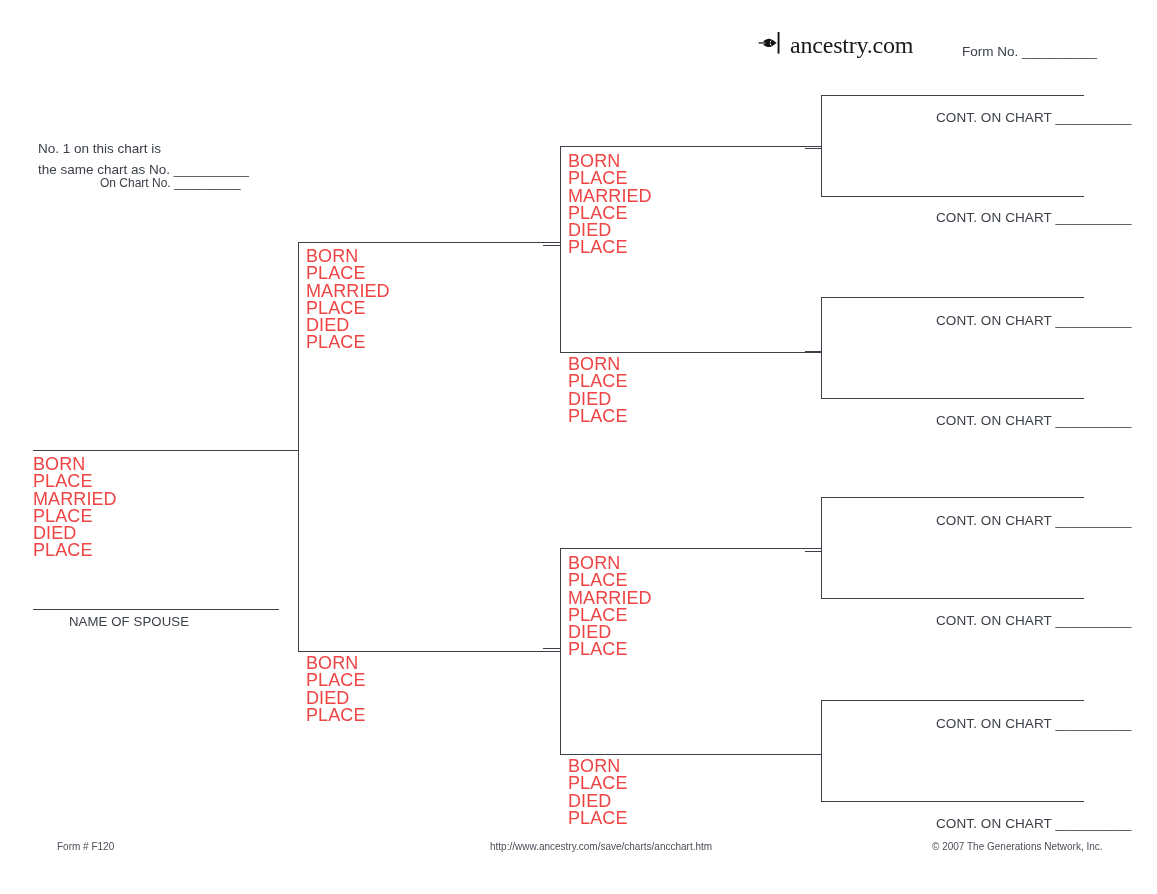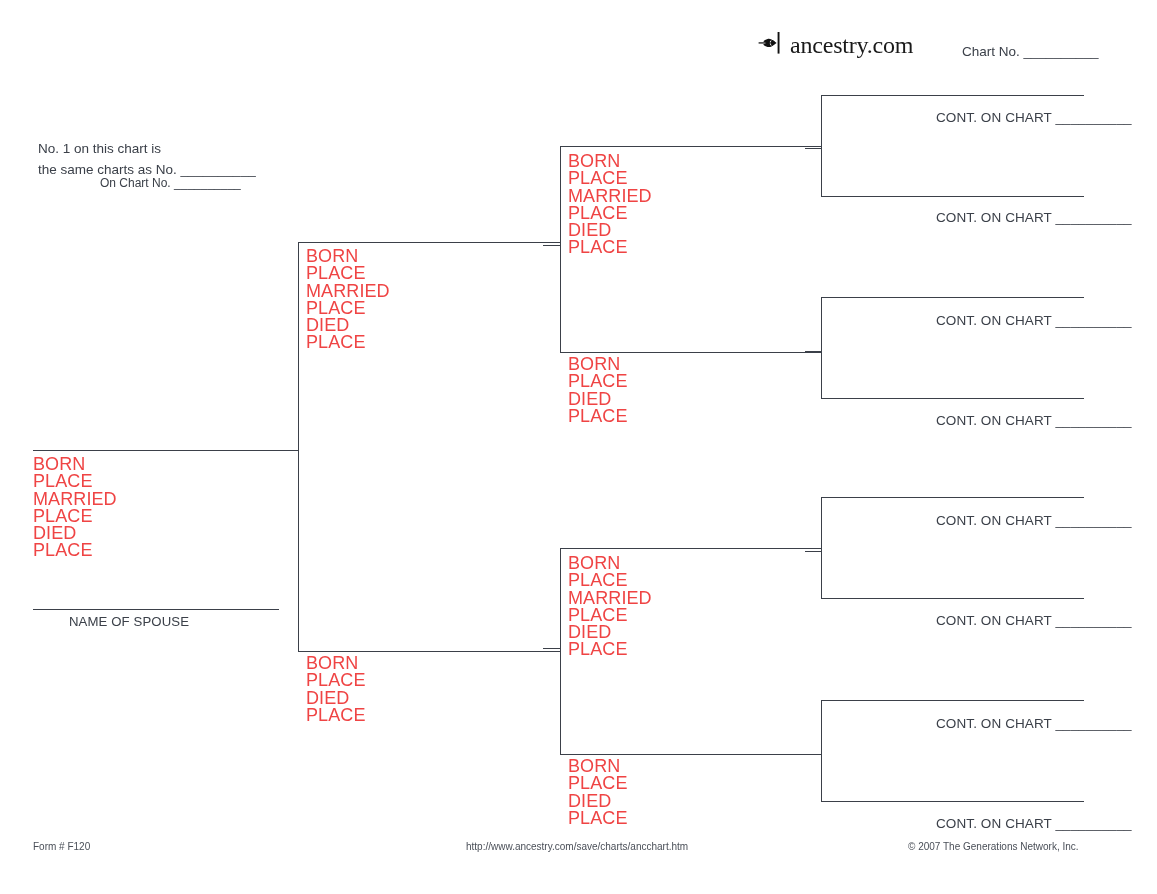--- a/index.html
+++ b/index.html
@@ -116,20 +116,21 @@
     letter-spacing: 0.1px;
   }
 
   
   .footer-text {
     position: absolute;
     top: 841px;
     font-size: 10px;
     color: #4a4f58;
     white-space: nowrap;
+    margin-left: 24px;
   }
   #footer-form { left: 33px; }
   #footer-url  { left: 466px; }
   #footer-copy { left: 908px; }
 </style>
 </head>
 <body>
 
 <div id="page">
 
@@ -141,25 +142,25 @@
           <path d="M17.6 12.9c0 0 -3.3 -4.9 -8.0 -4.0 c-3.0 0.6 -4.4 2.5 -4.4 2.5 s2.0 0.7 3.4 1.6 c1.6 1.0 2.6 2.1 2.6 2.1 s-0.1 -2.2 0.8 -3.5 c0.9 -1.4 2.2 -1.9 2.2 -1.9 s-1.0 1.6 -1.1 3.3 c-0.1 1.6 0.4 2.8 0.4 2.8 s1.3 -0.3 2.5 -1.1 c1.1 -0.8 1.6 -1.8 1.6 -1.8 z"></path>
           <path d="M17.6 12.9c0 0 -3.3 4.9 -8.0 4.0 c-3.0 -0.6 -4.4 -2.5 -4.4 -2.5 s2.0 -0.7 3.4 -1.6 c1.6 -1.0 2.6 -2.1 2.6 -2.1 s-0.1 2.2 0.8 3.5 c0.9 1.4 2.2 1.9 2.2 1.9 s-1.0 -1.6 -1.1 -3.3 c-0.1 -1.6 0.4 -2.8 0.4 -2.8 s1.3 0.3 2.5 1.1 c1.1 0.8 1.6 1.8 1.6 1.8 z"></path>
           <rect x="0.6" y="12.3" width="17.6" height="1.25"></rect>
           <rect x="19.6" y="2.0" width="1.9" height="21.6"></rect>
         </g>
       </svg>
     </span>
     <span id="brand-text">ancestry.com</span>
   </div>
 
-  <div id="chart-no">Chart No. __________</div>
+  <div id="chart-no">Form No. __________</div>
 
   <div id="note-block">
     <div>No. 1 on this chart is</div>
-    <div>the same charts as No. __________</div>
+    <div>the same chart as No. __________</div>
   </div>
   <div id="note-line-3">On Chart No. __________</div>
 
   <div class="hline" style="left:33px; top:450px; width:266px;"></div>
   <div class="fields" style="left:33px; top:456px;">
     <div>BORN</div>
     <div>PLACE</div>
     <div>MARRIED</div>
     <div>PLACE</div>
     <div>DIED</div>

